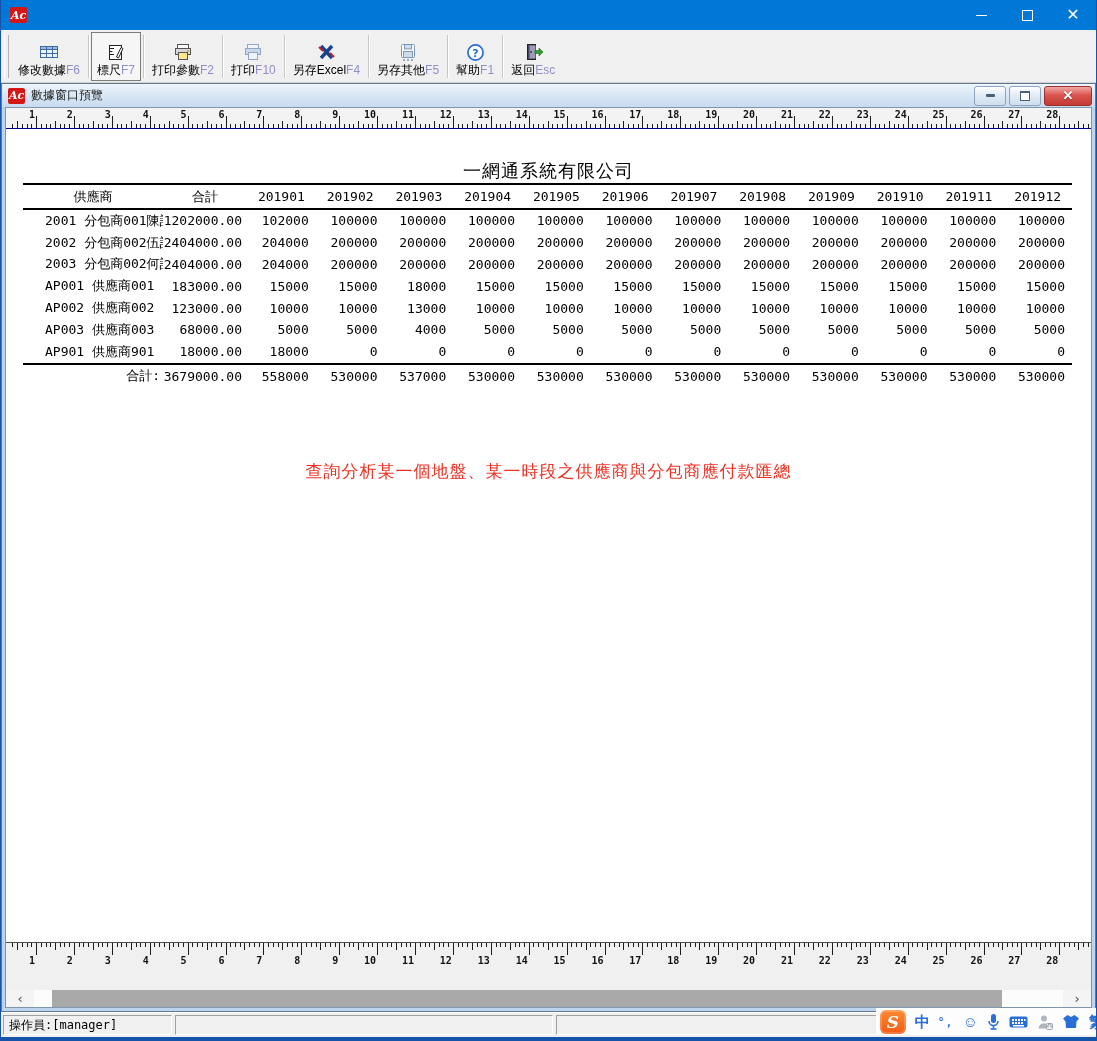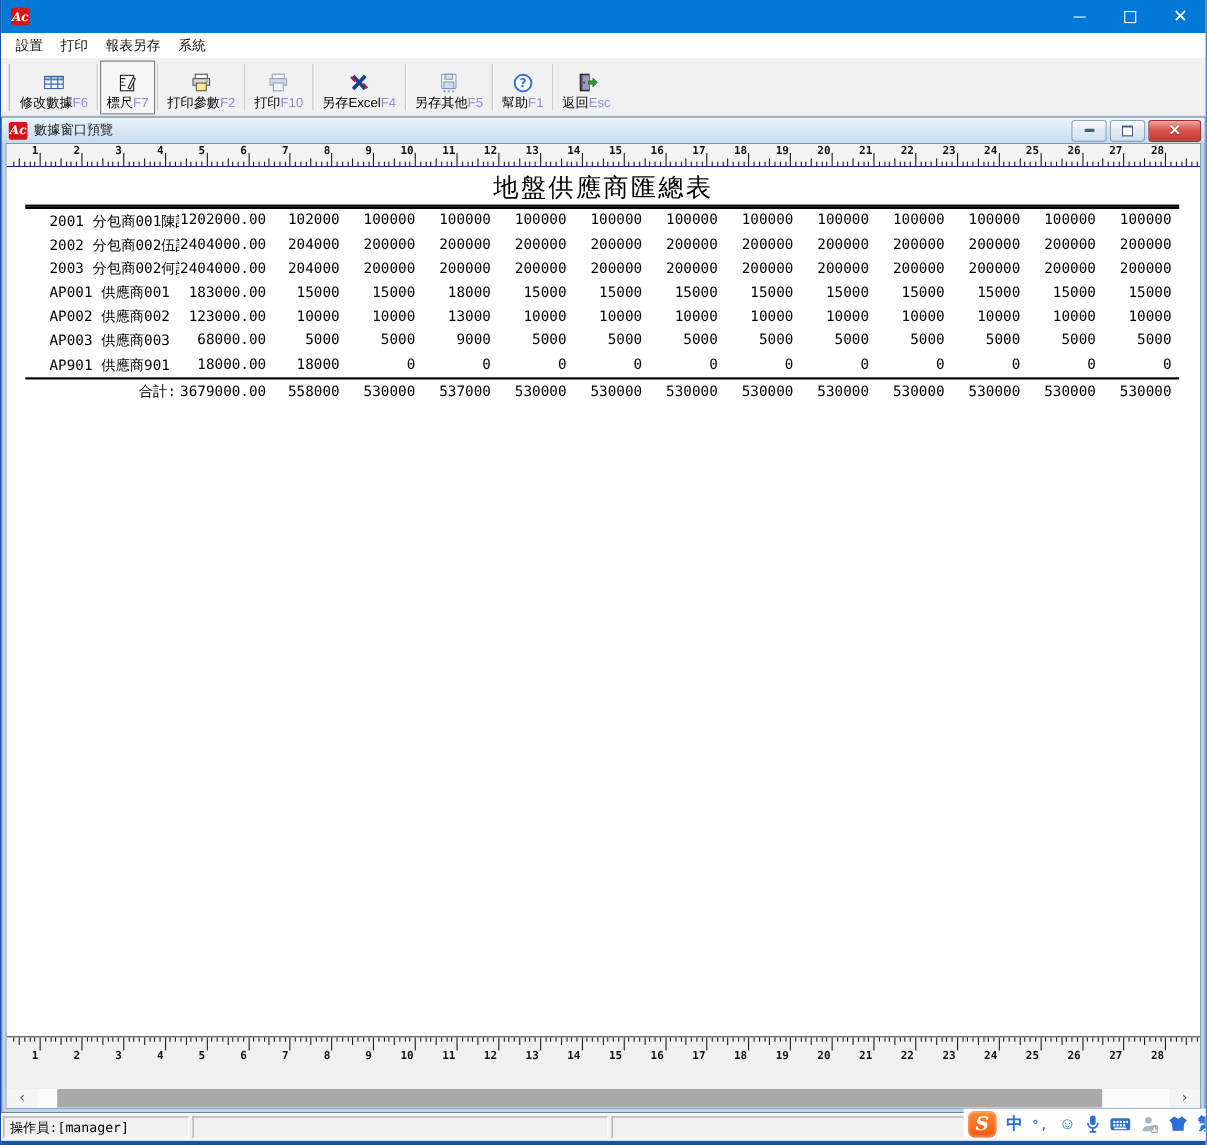--- a/index.html
+++ b/index.html
@@ -127,26 +127,20 @@
         </div>
       <div class="wc">
           <span class="g-max"></span>
         </div>
       <div class="wc close">
           <span>✕</span>
         </div>
     </div>
   </div>
 
-  <div class="menubar" id="menubar">
-      <div class="menu-item">設置</div>
-      <div class="menu-item">打印</div>
-      <div class="menu-item">報表另存</div>
-      <div class="menu-item">系統</div>
-    </div>
 
   <div class="toolbar" id="toolbar">
       <div class="tb-grip"></div>
       <div class="tb-btn">
         <span class="tb-ic">
           <svg width="22" height="18" viewBox="0 0 22 18">
             <rect x="2.5" y="3.5" width="17" height="11" fill="#eef4fb" stroke="#3a6aa8"></rect>
             <rect x="2.5" y="3.5" width="17" height="3" fill="#9db8d9" stroke="#3a6aa8"></rect>
             <line x1="8.5" y1="3.5" x2="8.5" y2="14.5" stroke="#3a6aa8"></line>
             <line x1="14.5" y1="3.5" x2="14.5" y2="14.5" stroke="#3a6aa8"></line>
@@ -512,23 +506,39 @@
             <div class="rnum" style="left: 1030.3px;">28</div>
             <div class="tick minor" style="left: 1058px;"></div>
             <div class="tick minor" style="left: 1062.8px;"></div>
             <div class="tick minor" style="left: 1067.5px;"></div>
             <div class="tick mid" style="left: 1072.3px;"></div>
             <div class="tick minor" style="left: 1077px;"></div>
             <div class="tick minor" style="left: 1081.7px;"></div>
           </div>
 
         <div class="page">
-          <div class="rtitle">地盤供應商匯總表</div>
+          <div class="company">一網通系統有限公司</div>
           <div class="rtable" id="rtable">
               <div class="rule"></div>
+              <div class="tr head">
+                <div class="td ">供應商</div>
+                <div class="td ">合計</div>
+                <div class="td ">201901</div>
+                <div class="td ">201902</div>
+                <div class="td ">201903</div>
+                <div class="td ">201904</div>
+                <div class="td ">201905</div>
+                <div class="td ">201906</div>
+                <div class="td ">201907</div>
+                <div class="td ">201908</div>
+                <div class="td ">201909</div>
+                <div class="td ">201910</div>
+                <div class="td ">201911</div>
+                <div class="td ">201912</div>
+              </div>
               <div class="rule"></div>
               <div class="tr datarow">
                 <div class="td name">2001 分包商001陳記</div>
                 <div class="td tot">1202000.00</div>
                 <div class="td mon">102000</div>
                 <div class="td mon">100000</div>
                 <div class="td mon">100000</div>
                 <div class="td mon">100000</div>
                 <div class="td mon">100000</div>
                 <div class="td mon">100000</div>
@@ -601,21 +611,21 @@
                 <div class="td mon">10000</div>
                 <div class="td mon">10000</div>
                 <div class="td mon">10000</div>
                 <div class="td mon">10000</div>
               </div>
               <div class="tr datarow">
                 <div class="td name">AP003 供應商003</div>
                 <div class="td tot">68000.00</div>
                 <div class="td mon">5000</div>
                 <div class="td mon">5000</div>
-                <div class="td mon">9000</div>
+                <div class="td mon">4000</div>
                 <div class="td mon">5000</div>
                 <div class="td mon">5000</div>
                 <div class="td mon">5000</div>
                 <div class="td mon">5000</div>
                 <div class="td mon">5000</div>
                 <div class="td mon">5000</div>
                 <div class="td mon">5000</div>
                 <div class="td mon">5000</div>
                 <div class="td mon">5000</div>
               </div>
@@ -646,20 +656,21 @@
                 <div class="td mon">530000</div>
                 <div class="td mon">530000</div>
                 <div class="td mon">530000</div>
                 <div class="td mon">530000</div>
                 <div class="td mon">530000</div>
                 <div class="td mon">530000</div>
                 <div class="td mon">530000</div>
                 <div class="td mon">530000</div>
               </div>
             </div>
+          <div class="annotation" id="annotation" style="color: rgb(238, 49, 36);">查詢分析某一個地盤、某一時段之供應商與分包商應付款匯總</div>
         </div>
 
         <div class="ruler ruler-bottom" id="ruler-bottom">
             <div class="tick minor" style="left: 6.3px;"></div>
             <div class="tick mid" style="left: 11.1px;"></div>
             <div class="tick minor" style="left: 15.8px;"></div>
             <div class="tick minor" style="left: 20.5px;"></div>
             <div class="tick minor" style="left: 25.3px;"></div>
             <div class="tick major" style="left: 30px;"></div>
             <div class="rnum" style="left: 7px;">1</div>

